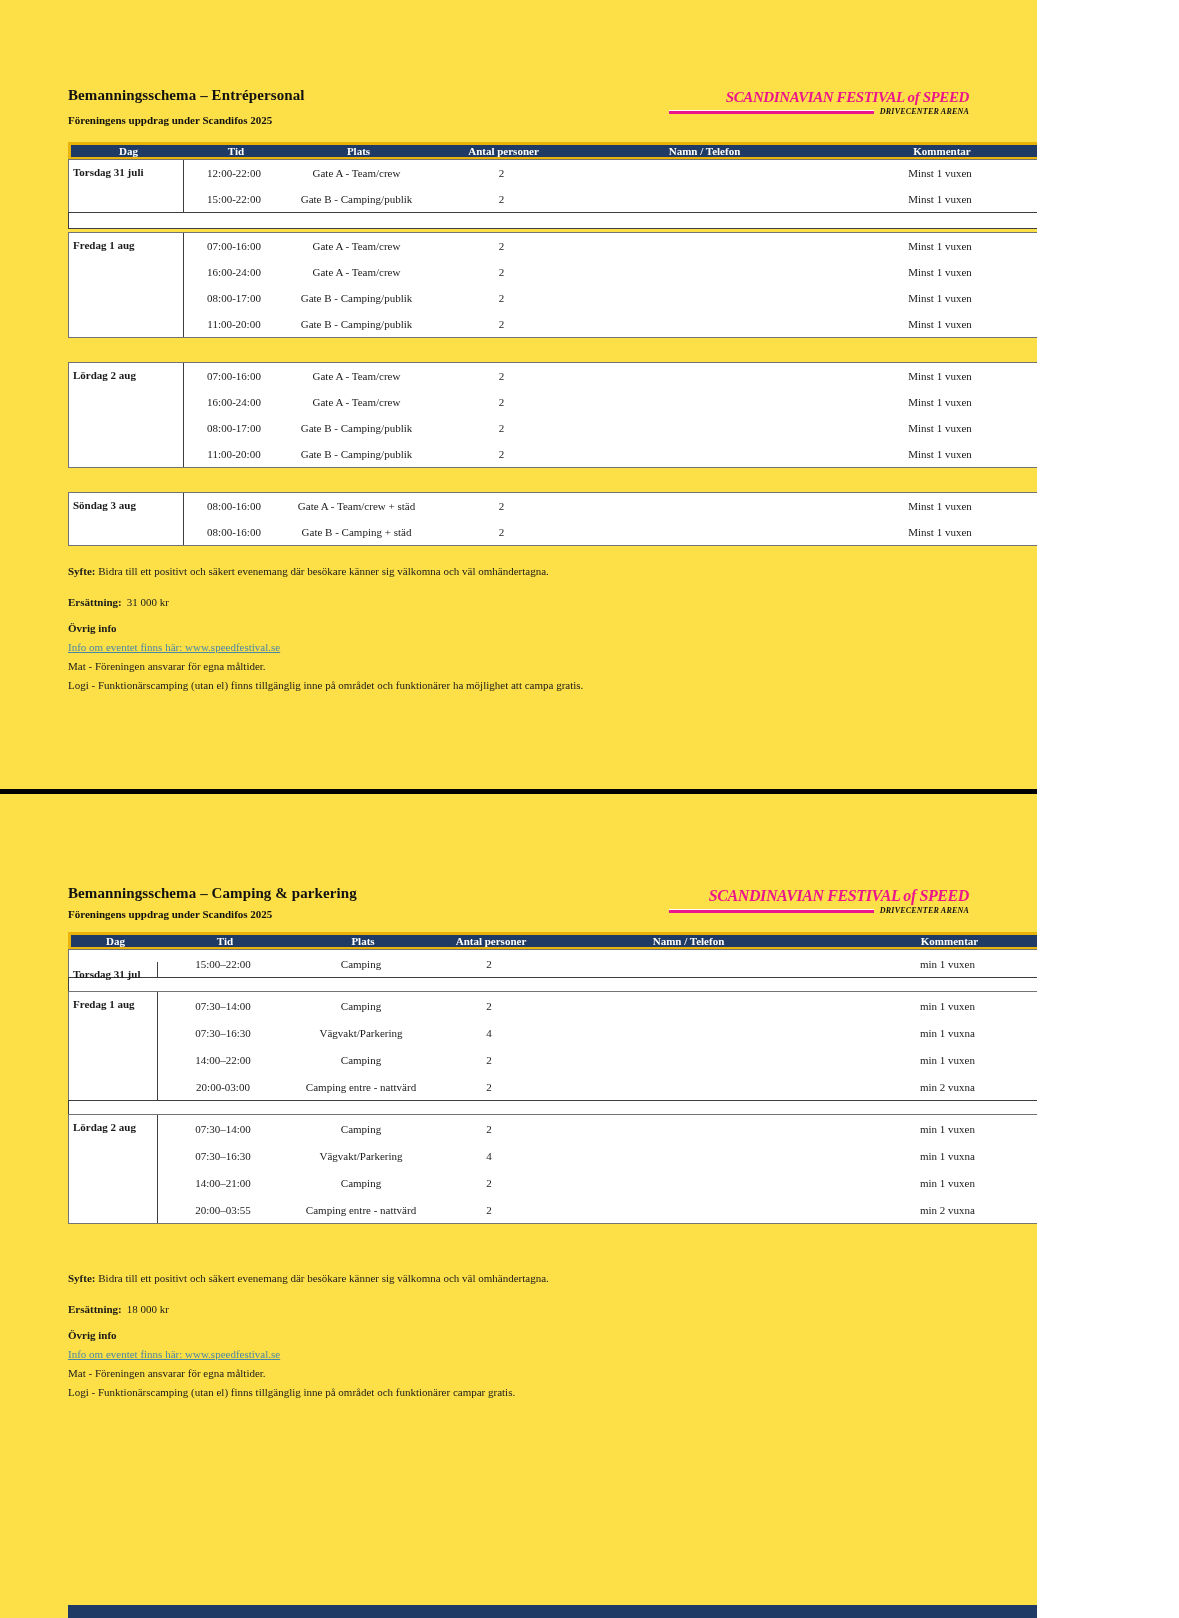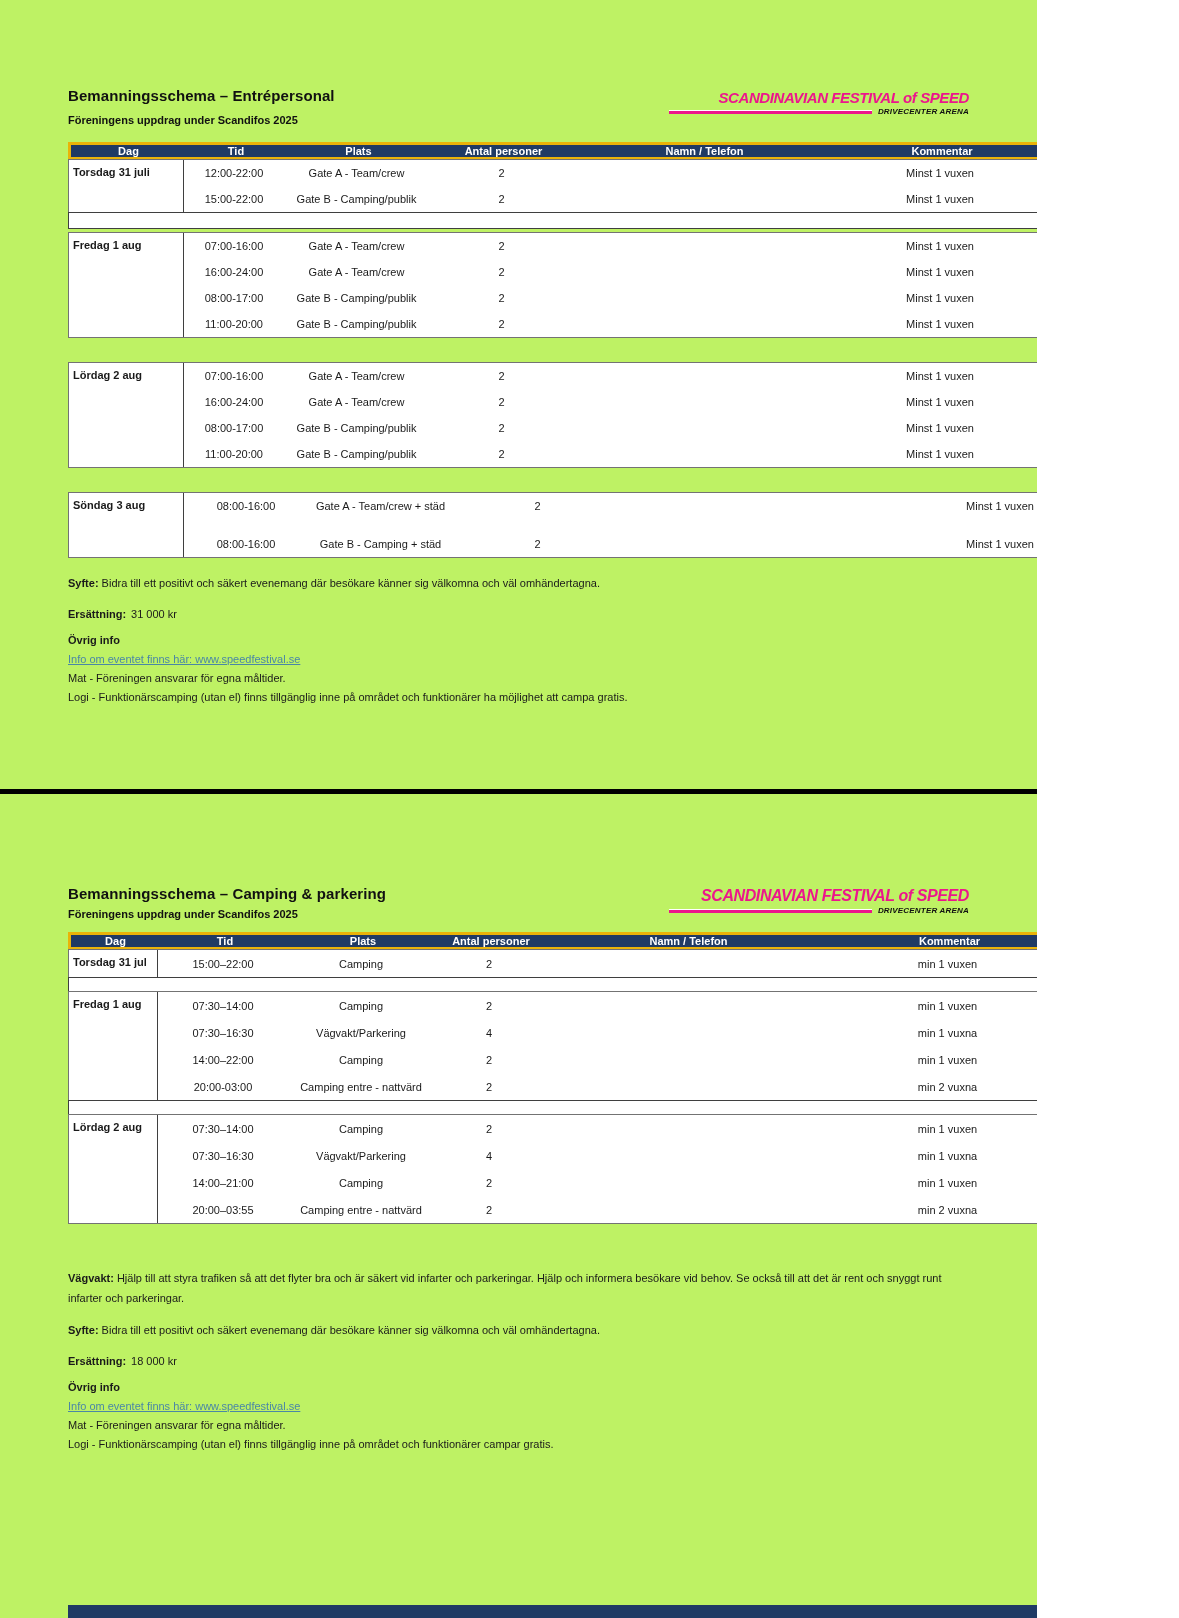--- a/index.html
+++ b/index.html
@@ -1,18 +1,18 @@
 <!DOCTYPE html>
 <html><head>
 <meta charset="utf-8">
 <style>
   html,body{margin:0;padding:0;background:#fff;}
   .sheet{
-    width:1037px;height:1618px;position:relative;background:#bef264;
-    font-family:Liberation Sans, sans-serif;color:#1a1a1a;overflow:hidden;
+    width:1037px;height:1618px;position:relative;background:#fde047;
+    font-family:Liberation Serif, serif;color:#1a1a1a;overflow:hidden;
   }
   .page{box-sizing:border-box;position:relative;}
   .page-a{height:789px;padding:87px 68px 0 68px;}
   .page-b{height:824px;padding:91px 68px 0 68px;}
   .page-divider{height:5px;background:#000;width:100%;}
 
   .page-head{display:flex;justify-content:space-between;align-items:flex-start;}
   .doc-title{font-size:15px;font-weight:bold;letter-spacing:0.1px;color:#111;}
   .subtitle{font-size:11px;font-weight:bold;margin-top:10px;color:#111;}
 
@@ -47,21 +47,21 @@
   .day-cell{
     grid-column:1;border-right:1px solid #3f3f3f;
     font-weight:bold;padding:6px 2px 0 4px;box-sizing:border-box;font-size:11px;
   }
   .cell{display:flex;align-items:center;justify-content:center;text-align:center;padding:0 2px;box-sizing:border-box;}
   .empty-row{border:1px solid #3f3f3f;box-sizing:border-box;margin-top:-1px;background:#fff;}
   .page-a .empty-row{height:17px;}
   .page-b .empty-row{height:15px;}
   .page-a .block-1{margin-top:3px;}
   .page-a .block-2{margin-top:24px;}
-  .page-a .block-3{margin-top:24px;gap:12px;}
+  .page-a .block-3{margin-top:24px;}
 
   
   .notes{font-size:11px;line-height:20px;}
   .page-a .notes{margin-top:15px;}
   .page-b .notes{margin-top:44px;}
   .note b{font-weight:bold;}
   .note.gap{margin-top:12px;}
   .ersattning{font-size:11px;margin-top:15px;}
   .ersattning b{font-weight:bold;}
   .ersattning span{margin-left:5px;}
@@ -211,21 +211,21 @@
     <div class="sched-table">
         <div class="thead">
           <div class="th">Dag</div>
           <div class="th">Tid</div>
           <div class="th">Plats</div>
           <div class="th">Antal personer</div>
           <div class="th">Namn / Telefon</div>
           <div class="th">Kommentar</div>
         </div>
         <div class="block block-0">
-          <div class="day-cell" style="grid-row: 1 / span 1;">Torsdag 31 jul</div>
+          <div class="day-cell" style="grid-row: 1 / span 1; margin-top: 12px;">Torsdag 31 jul</div>
           <div class="cell cell-tid">15:00–22:00</div>
           <div class="cell cell-plats">Camping</div>
           <div class="cell cell-antal">2</div>
           <div class="cell cell-namn"></div>
           <div class="cell cell-kommentar">min 1 vuxen</div>
         </div>
         <div class="empty-row"></div>
         <div class="block block-1">
           <div class="day-cell" style="grid-row: 1 / span 4;">Fredag 1 aug</div>
           <div class="cell cell-tid">07:30–14:00</div>
@@ -269,21 +269,20 @@
           <div class="cell cell-kommentar">min 1 vuxen</div>
           <div class="cell cell-tid">20:00–03:55</div>
           <div class="cell cell-plats">Camping entre - nattvärd</div>
           <div class="cell cell-antal">2</div>
           <div class="cell cell-namn"></div>
           <div class="cell cell-kommentar">min 2 vuxna</div>
         </div>
       </div>
 
     <div class="notes">
-        <div class="note"><b>Vägvakt:</b> Hjälp till att styra trafiken så att det flyter bra och är säkert vid infarter och parkeringar. Hjälp och informera besökare vid behov. Se också till att det är rent och snyggt runt infarter och parkeringar.</div>
         <div class="note gap"><b>Syfte:</b> Bidra till ett positivt och säkert evenemang där besökare känner sig välkomna och väl omhändertagna.</div>
       </div>
 
     <div class="ersattning">
       <b>Ersättning:</b><span>18 000 kr</span>
     </div>
     <div class="ovrig-heading">Övrig info</div>
     <div class="info-line"><span class="link">Info om eventet finns här: www.speedfestival.se</span></div>
     <div class="info-line">Mat - Föreningen ansvarar för egna måltider.</div>
     <div class="info-line">Logi - Funktionärscamping (utan el) finns tillgänglig inne på området och funktionärer campar gratis.</div>

